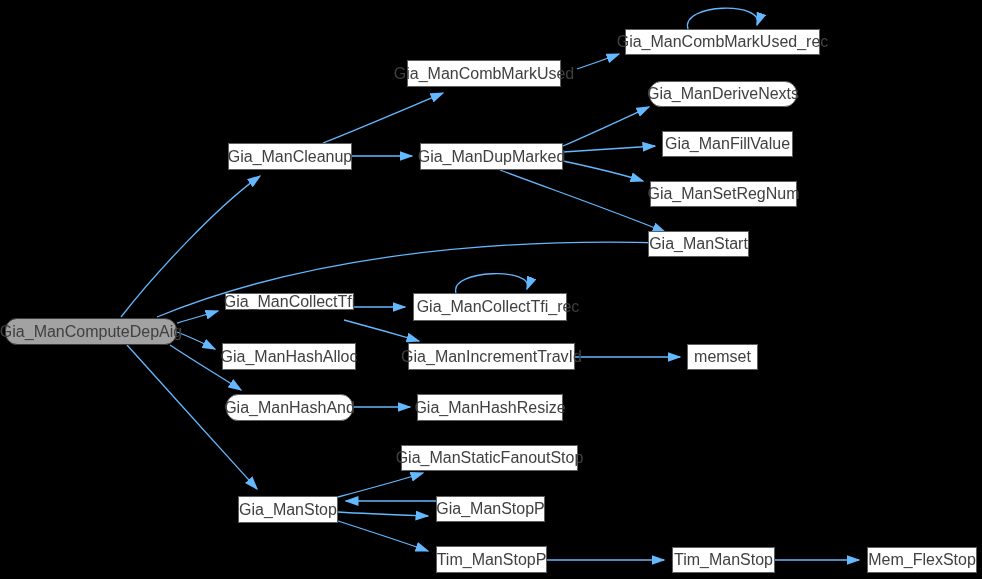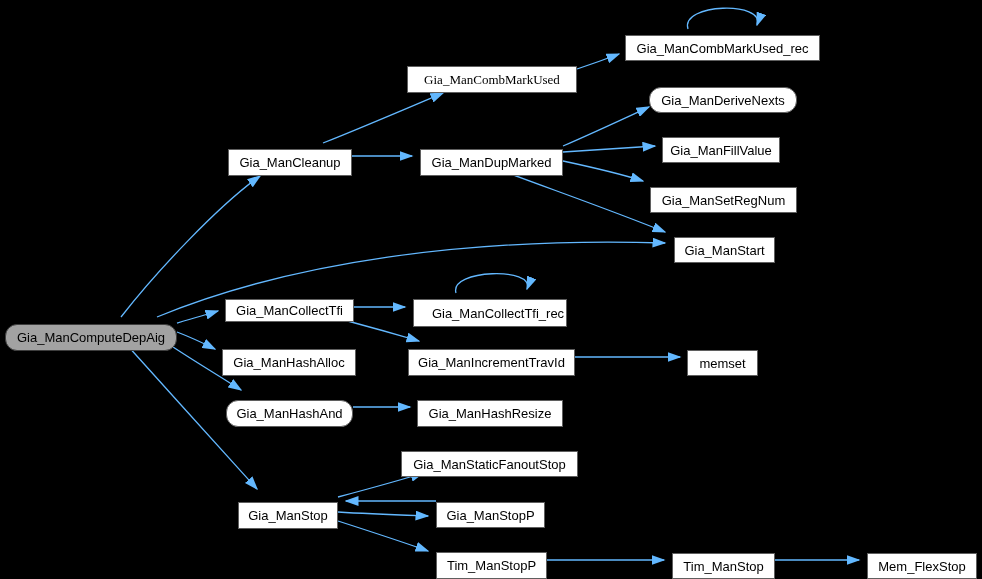--- a/index.html
+++ b/index.html
@@ -20,28 +20,27 @@
     left: 0;
     top: 0;
     width: 982px;
     height: 579px;
   }
   .node {
     position: absolute;
     box-sizing: border-box;
     background: #ffffff;
     border: 1.5px solid #5f5f5f;
-    color: #000000;
-    font-size: 13px;
+    color: #404040;
+    font-size: 16px;
     display: flex;
     align-items: center;
     justify-content: center;
     white-space: nowrap;
     cursor: pointer;
-    margin-top: 6px;
   }
   .node.root {
     background: #a2a2a2;
     border-color: #3d3d3d;
     cursor: default;
     border-radius: 12px;
   }
   .edge {
     fill: none;
     stroke-width: 1.3px;
@@ -81,28 +80,28 @@
         <path d="M436,501 L346,501" class="edge" stroke="#63b8ff" marker-end="url(#arrowhead)"></path>
         <path d="M338,512 C369,514 400,515 428,516" class="edge" stroke="#63b8ff" marker-end="url(#arrowhead)"></path>
         <path d="M338,521 C369,531 400,541 428,551" class="edge" stroke="#63b8ff" marker-end="url(#arrowhead)"></path>
         <path d="M547,560 L664,560" class="edge" stroke="#63b8ff" marker-end="url(#arrowhead)"></path>
         <path d="M775,560 L859,560" class="edge" stroke="#63b8ff" marker-end="url(#arrowhead)"></path>
       </g>
   </svg>
   <div id="nodes-layer">
       <div class="node root" style="left: 5px; top: 318px; width: 172px; height: 27px;">Gia_ManComputeDepAig</div>
       <div class="node" style="left: 228px; top: 143px; width: 124px; height: 27px;">Gia_ManCleanup</div>
-      <div class="node" style="left: 407px; top: 60px; width: 170px; height: 27px; font-family: Liberation Serif, serif;">Gia_ManCombMarkUsed</div>
+      <div class="node" style="left: 407px; top: 60px; width: 154px; height: 27px;">Gia_ManCombMarkUsed</div>
       <div class="node" style="left: 625px; top: 29px; width: 195px; height: 26px;">Gia_ManCombMarkUsed_rec</div>
       <div class="node" style="left: 649px; top: 81px; width: 148px; height: 26px; border-radius: 12px;">Gia_ManDeriveNexts</div>
       <div class="node" style="left: 420px; top: 143px; width: 143px; height: 27px;">Gia_ManDupMarked</div>
-      <div class="node" style="left: 662px; top: 131px; width: 118px; height: 26px;">Gia_ManFillValue</div>
+      <div class="node" style="left: 662px; top: 131px; width: 131px; height: 26px;">Gia_ManFillValue</div>
       <div class="node" style="left: 650px; top: 181px; width: 147px; height: 26px;">Gia_ManSetRegNum</div>
-      <div class="node" style="left: 674px; top: 231px; width: 101px; height: 26px;">Gia_ManStart</div>
-      <div class="node" style="left: 225px; top: 293px; width: 129px; height: 23px;">Gia_ManCollectTfi</div>
+      <div class="node" style="left: 648px; top: 231px; width: 101px; height: 26px;">Gia_ManStart</div>
+      <div class="node" style="left: 225px; top: 293px; width: 129px; height: 17px;">Gia_ManCollectTfi</div>
       <div class="node" style="left: 413px; top: 293px; width: 154px; height: 28px; padding-left: 16px;">Gia_ManCollectTfi_rec</div>
       <div class="node" style="left: 222px; top: 343px; width: 134px; height: 27px;">Gia_ManHashAlloc</div>
       <div class="node" style="left: 408px; top: 343px; width: 167px; height: 27px;">Gia_ManIncrementTravId</div>
       <div class="node" style="left: 687px; top: 344px; width: 71px; height: 26px;">memset</div>
       <div class="node" style="left: 226px; top: 394px; width: 127px; height: 27px; border-radius: 12px;">Gia_ManHashAnd</div>
       <div class="node" style="left: 417px; top: 394px; width: 146px; height: 27px;">Gia_ManHashResize</div>
       <div class="node" style="left: 401px; top: 445px; width: 177px; height: 26px;">Gia_ManStaticFanoutStop</div>
       <div class="node" style="left: 238px; top: 496px; width: 100px; height: 27px;">Gia_ManStop</div>
       <div class="node" style="left: 436px; top: 496px; width: 109px; height: 26px;">Gia_ManStopP</div>
       <div class="node" style="left: 436px; top: 546px; width: 111px; height: 27px;">Tim_ManStopP</div>

